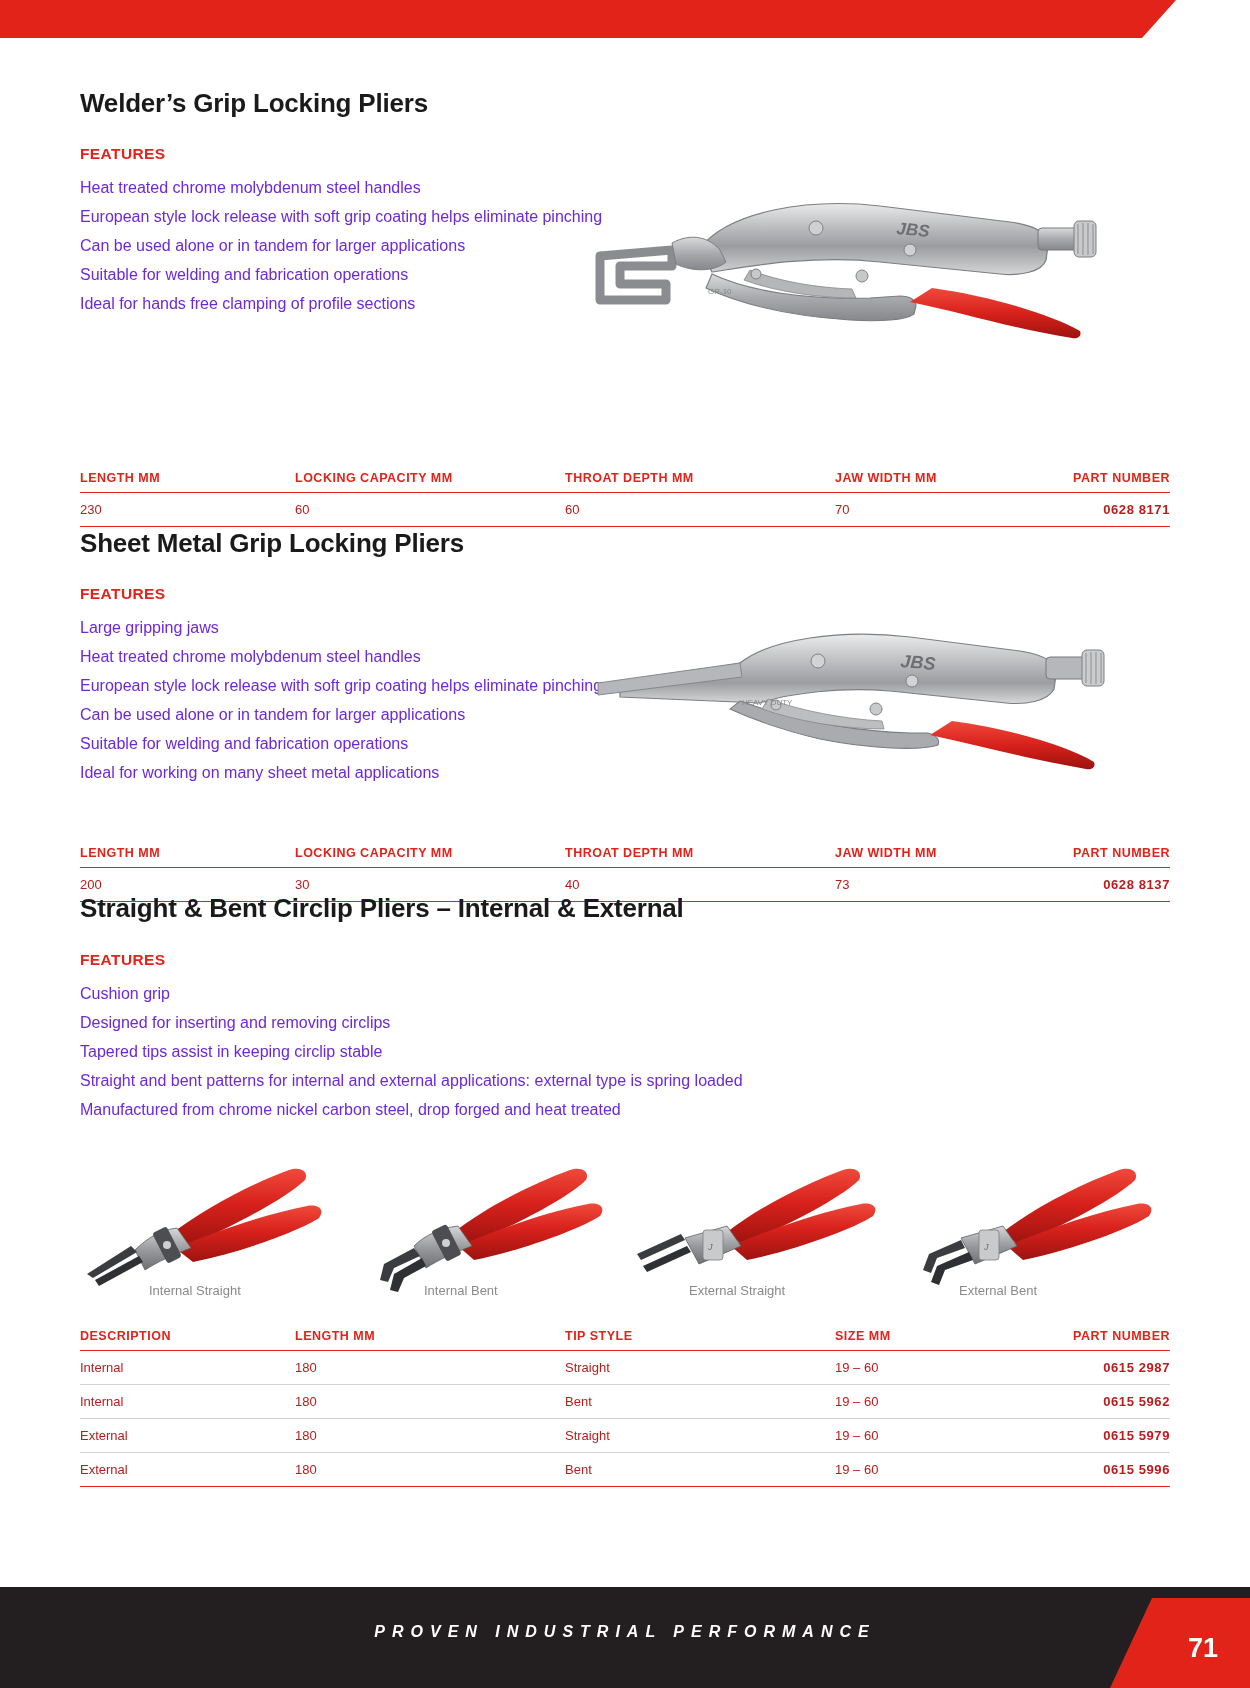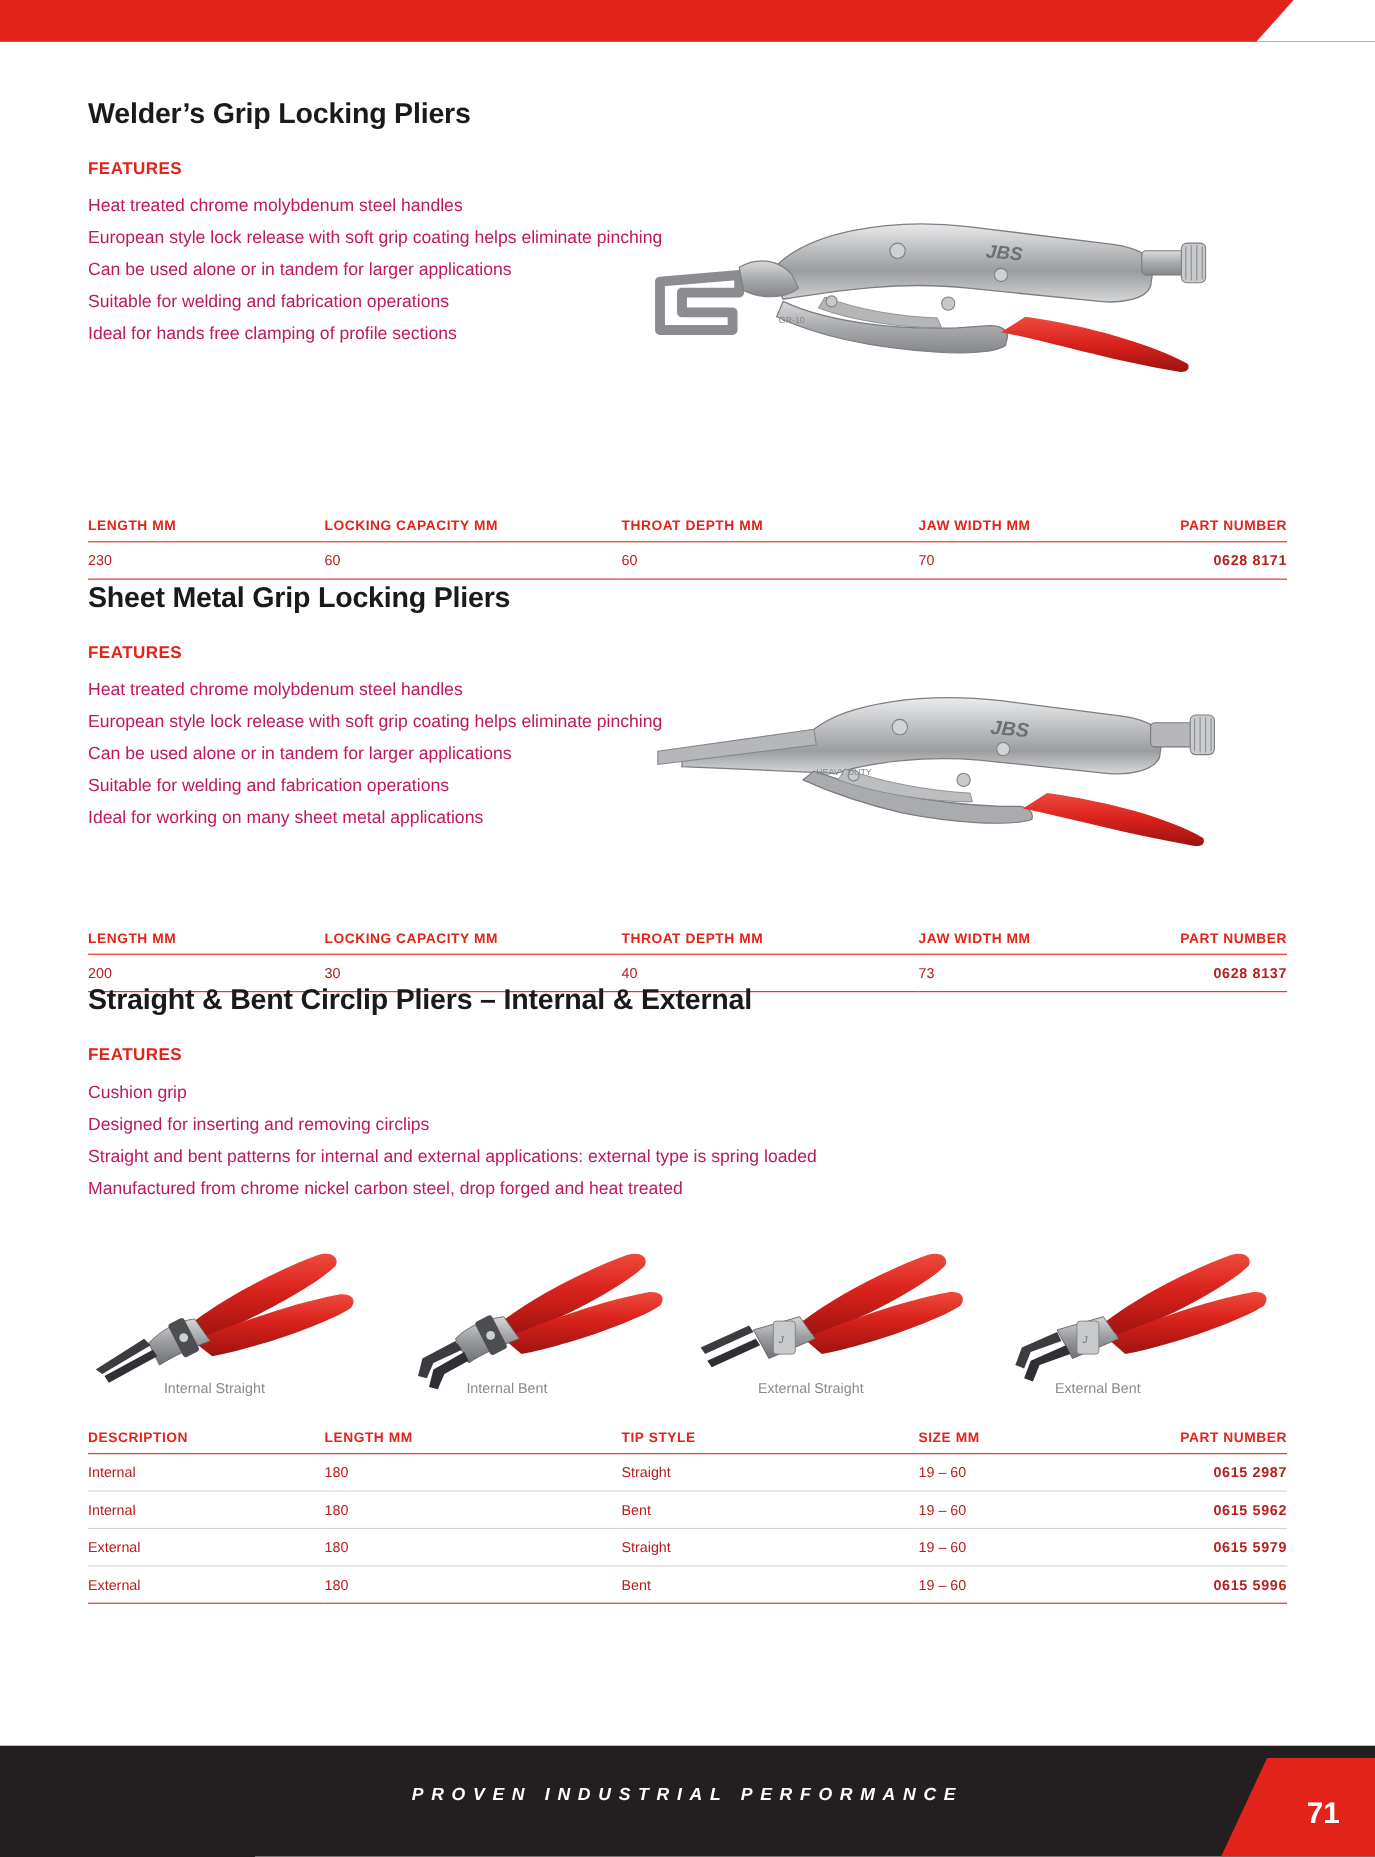--- a/index.html
+++ b/index.html
@@ -30,21 +30,21 @@
   h1.section-title {
     font-size:26px; font-weight:bold; letter-spacing:-0.2px;
     margin:0; padding:0;
     color:#1a1a1a;
   }
   .features-label {
     color:#e2231a; font-weight:bold; font-size:15.5px;
     letter-spacing:0.4px; margin:0;
   }
   ul.features { list-style:none; margin:0; padding:0; }
-  ul.features li { font-size:16px; line-height:29px; color:#be185d; }
+  ul.features li { font-size:16px; line-height:29px; color:#6d28d9; }
 
   
   table.spec { border-collapse:collapse; width:1090px; }
   table.spec th {
     color:#e2231a; font-size:12.5px; font-weight:bold; letter-spacing:0.5px;
     text-align:left; padding:0 0 7px 0;
     border-bottom:1.5px solid #e2231a;
     text-transform:uppercase;
   }
   table.spec td {
@@ -185,20 +185,21 @@
       </tbody>
     </table>
   </div>
 
   <div style="position:absolute; left:80px; top:490px; width:1090px;">
     <h1 class="section-title">Sheet Metal Grip Locking Pliers</h1>
 
     <p class="features-label" style="margin-top:26px;">FEATURES</p>
 
     <ul class="features" style="margin-top:10px;">
+      <li>Large gripping jaws</li>
       <li>Heat treated chrome molybdenum steel handles</li>
       <li>European style lock release with soft grip coating helps eliminate pinching</li>
       <li>Can be used alone or in tandem for larger applications</li>
       <li>Suitable for welding and fabrication operations</li>
       <li>Ideal for working on many sheet metal applications</li>
     </ul>
 
     <div class="prod-img" style="left:510px; top:95px; width:520px; height:150px;">
       <svg width="520" height="150" viewBox="0 0 520 150">
         <defs>
@@ -266,20 +267,21 @@
   </div>
 
   <div style="position:absolute; left:80px; top:855px; width:1090px;">
     <h1 class="section-title">Straight &amp; Bent Circlip Pliers – Internal &amp; External</h1>
 
     <p class="features-label" style="margin-top:27px;">FEATURES</p>
 
     <ul class="features" style="margin-top:10px;">
       <li>Cushion grip</li>
       <li>Designed for inserting and removing circlips</li>
+      <li>Tapered tips assist in keeping circlip stable</li>
       <li>Straight and bent patterns for internal and external applications: external type is spring loaded</li>
       <li>Manufactured from chrome nickel carbon steel, drop forged and heat treated</li>
     </ul>
 
     <div class="circlip-row" style="margin-top:22px;">
 
       <div class="circlip-item" style="left:-5px;">
         <svg width="270" height="150" viewBox="0 0 270 150">
           <defs>
             <linearGradient id="rg" x1="0" y1="0" x2="0" y2="1">

